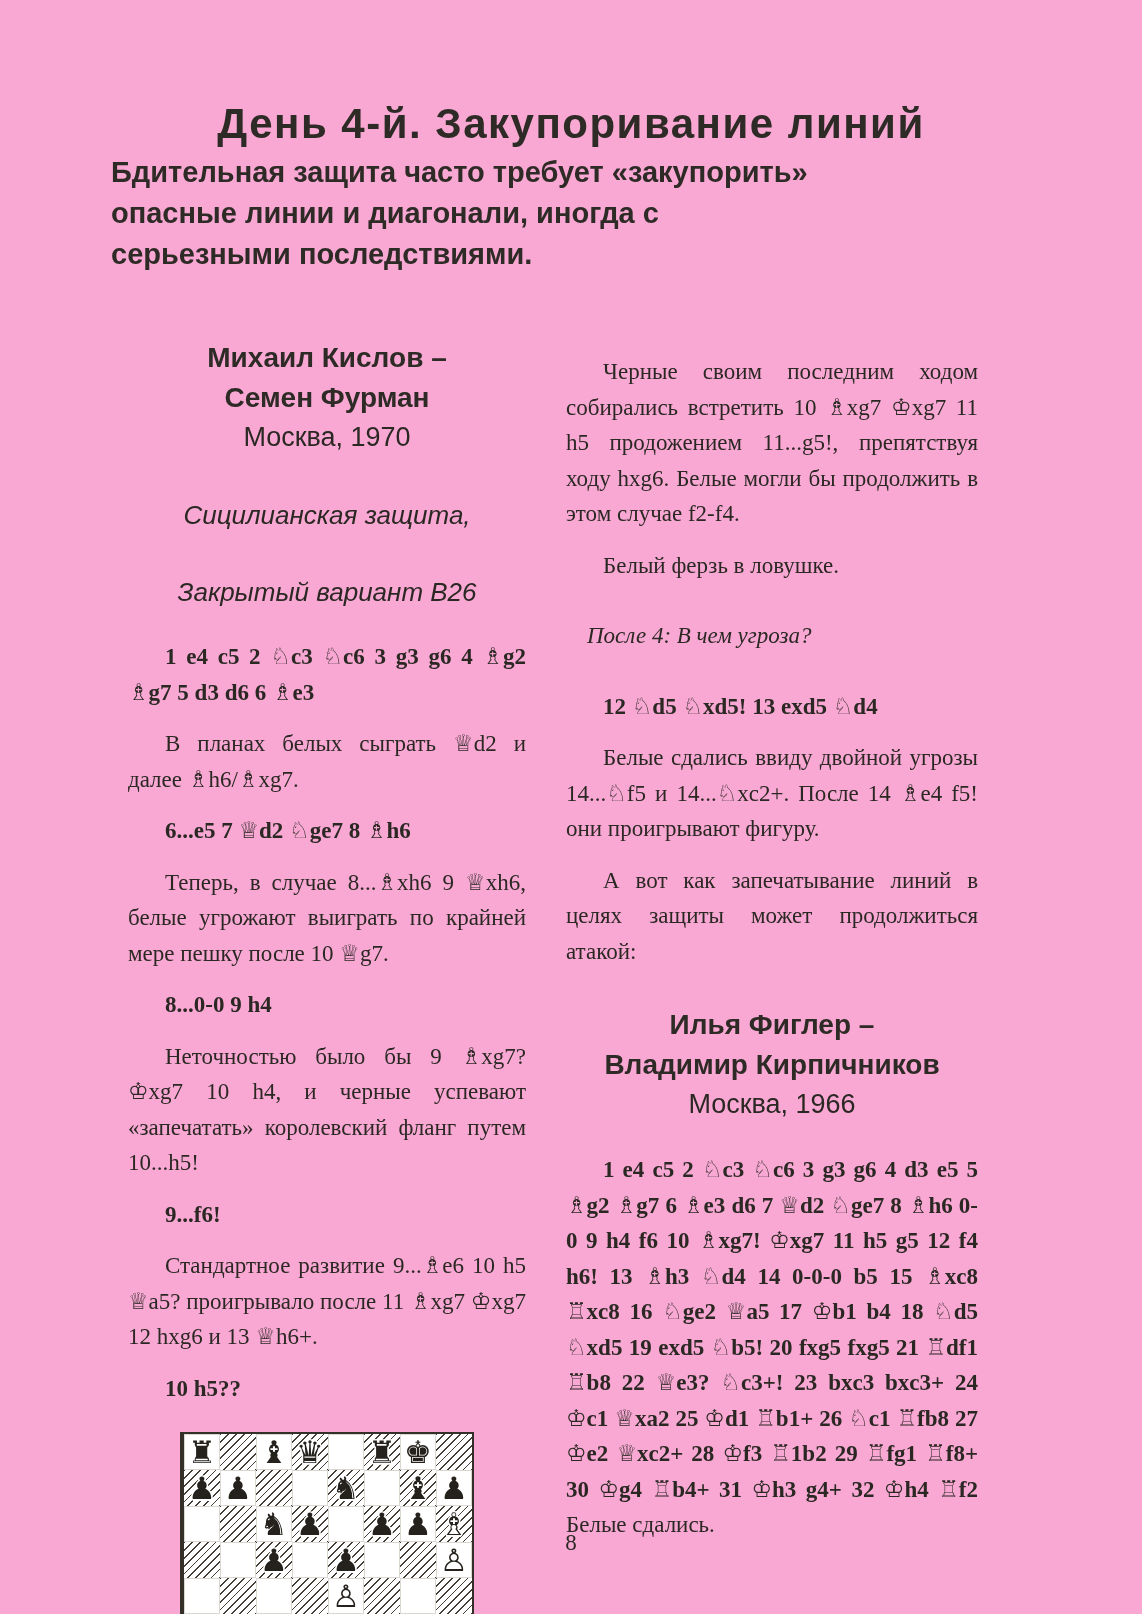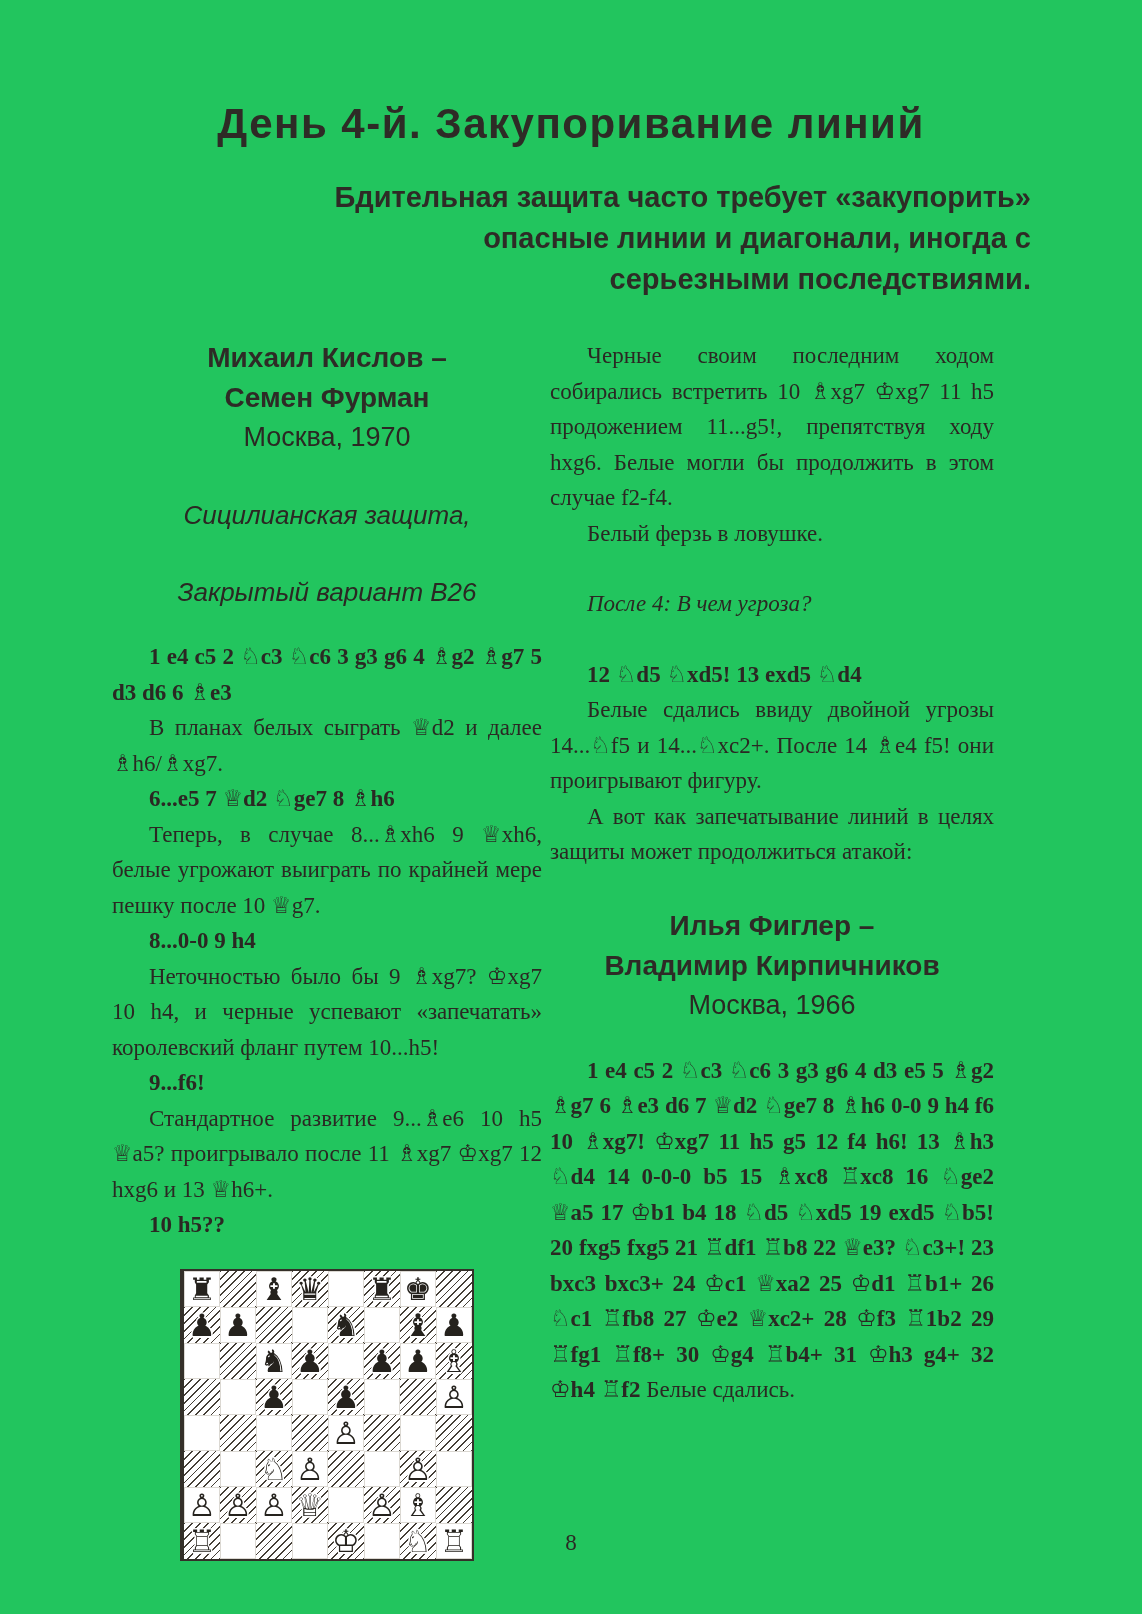--- a/index.html
+++ b/index.html
@@ -1,34 +1,34 @@
 <!DOCTYPE html>
 <html><head>
 <meta charset="utf-8">
 <style>
   html,body{margin:0;padding:0;background:#fff;}
   body{width:1142px;height:1614px;}
-  .page{position:relative;width:1142px;height:1614px;background:#22c55e;color:#2b2823;overflow:hidden;}
+  .page{position:relative;width:1142px;height:1614px;background:#f9a8d4;color:#2b2823;overflow:hidden;}
 
   .title{margin:0;padding-top:100px;text-align:center;
          font:bold 42px/48px "Liberation Sans",sans-serif;letter-spacing:1.5px;color:#2e2b26;}
-  .subtitle{width:920px;margin:29px auto 0;text-align:right;
+  .subtitle{width:920px;margin:4px auto 0;text-align:left;
             font:bold 29px/41px "Liberation Sans",sans-serif;color:#2e2b26;}
 
   .columns{position:absolute;left:112px;top:338px;width:900px;display:flex;gap:8px;}
   .col{width:430px;}
   .col.right{width:444px;}
 
   .gh{margin-bottom:28px;}
   .g2h{margin:36px 0 28px;}
   .gh-name{font:bold 28px/40px "Liberation Sans",sans-serif;text-align:center;color:#2e2b26;}
   .gh-venue{font:27px/39px "Liberation Sans",sans-serif;text-align:center;}
   .gh-var{font:italic 26px/38px "Liberation Sans",sans-serif;text-align:center;margin-top:39px;}
 
-  .p{margin:0;font:23px/35.5px "Liberation Serif","DejaVu Sans",serif;
+  .p{margin:16px;font:23px/35.5px "Liberation Serif","DejaVu Sans",serif;
      text-align:justify;text-indent:37px;color:#2b2823;}
   .moves{font-weight:bold;}
   .q{margin:35px 0;font:italic 23px/35.5px "Liberation Serif","DejaVu Sans",serif;text-indent:37px;}
 
   .board{width:288px;margin:26px auto 0;border:2px solid #343029;border-left-width:4px;
          display:grid;grid-template-columns:repeat(8,36px);grid-auto-rows:36px;background:#fff;}
   .sq{width:36px;height:36px;position:relative;}
   .sq.light{box-shadow:inset 0 0 0 1px rgba(125,115,95,.28);}
   .sq.dark{background:repeating-linear-gradient(135deg,#453f37 0 1.2px,rgba(0,0,0,0) 1.2px 5.5px);}
   .piece{position:absolute;left:0;top:0;right:0;bottom:0;z-index:0;

